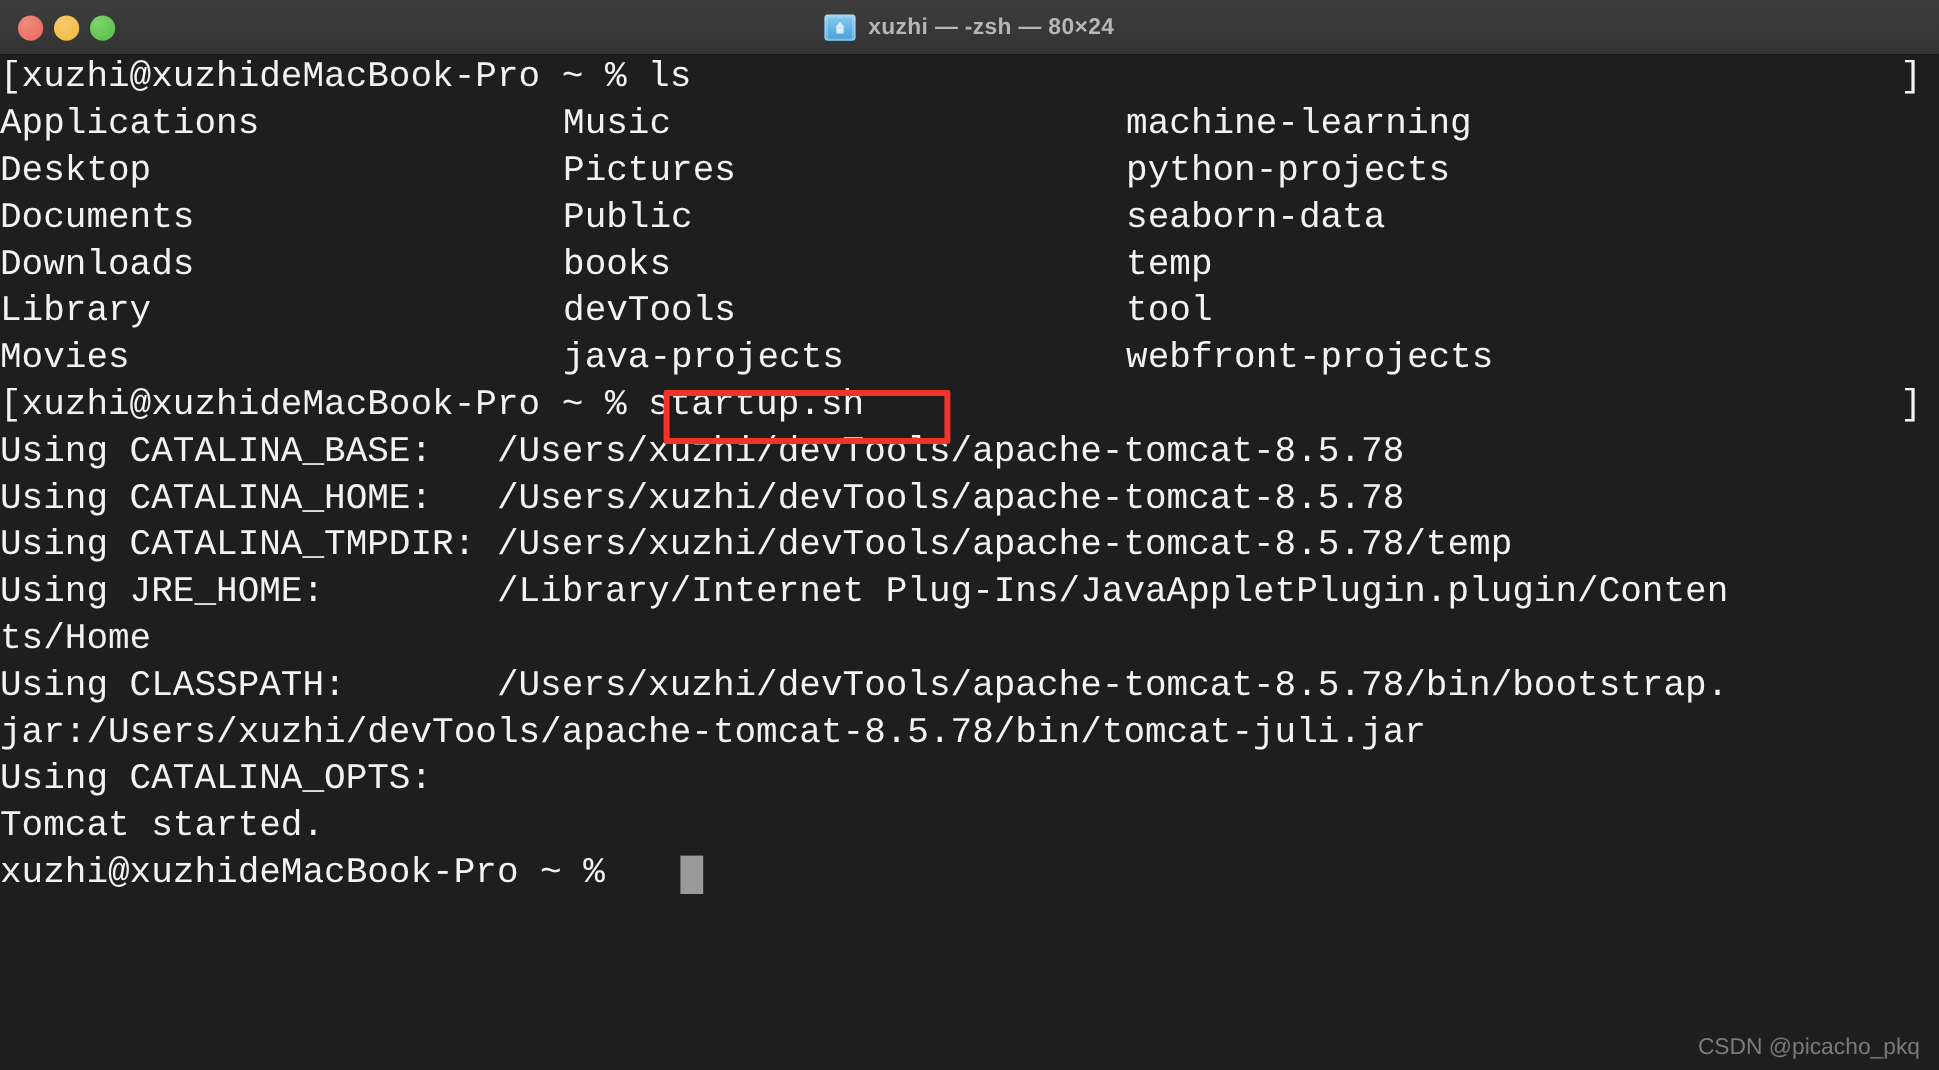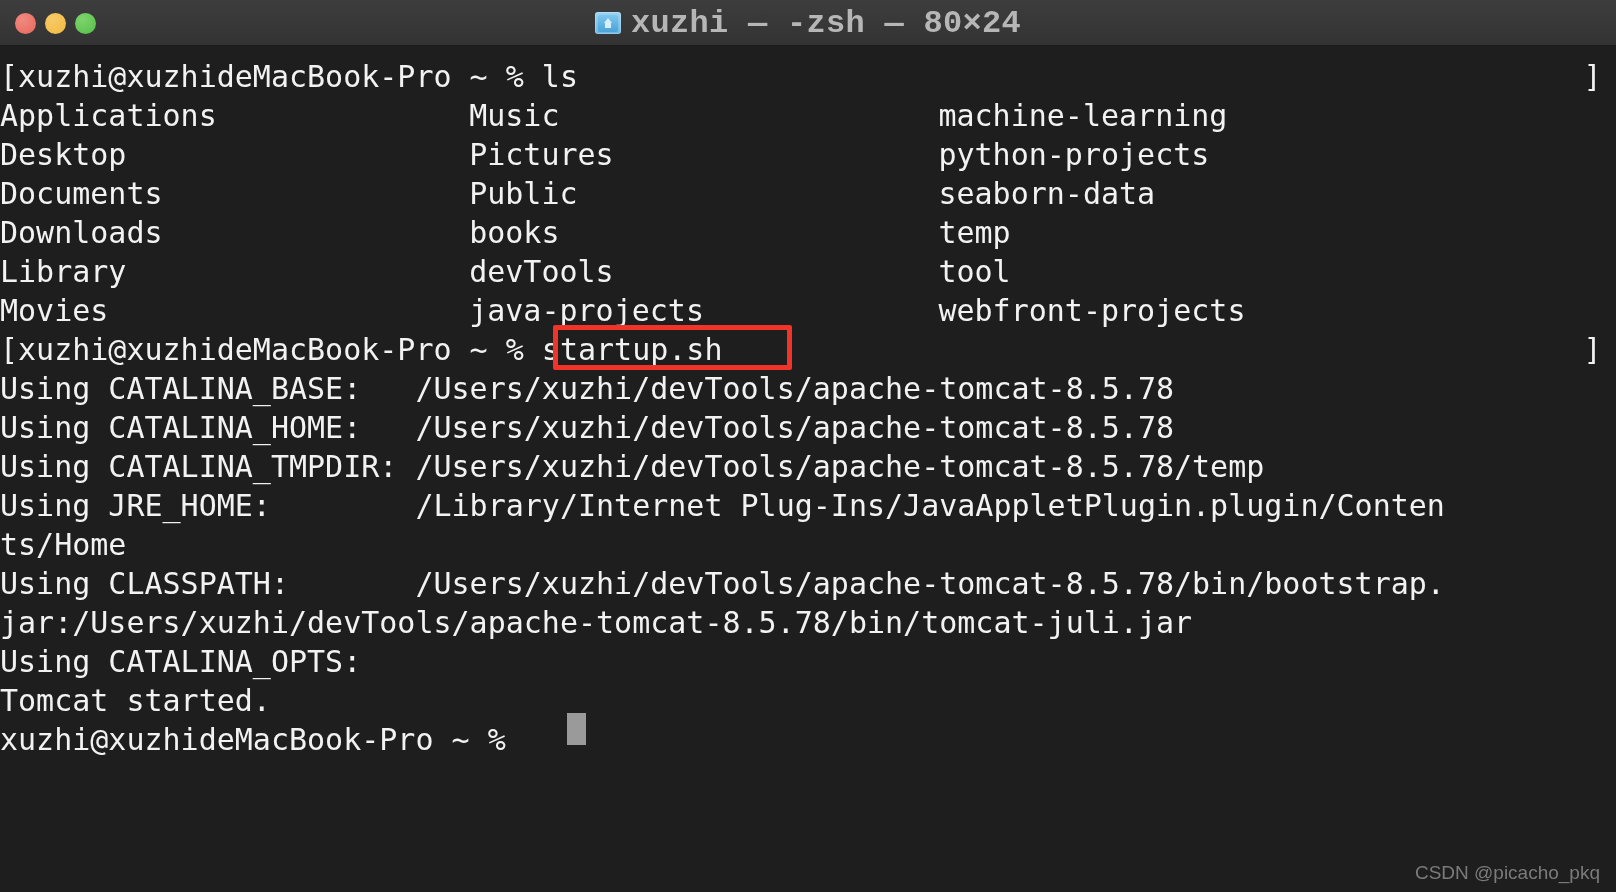--- a/index.html
+++ b/index.html
@@ -92,22 +92,22 @@
     border-right: 4px solid transparent;
     border-bottom: 5px solid #d9eefb;
   }
   #title-icon .house-body {
     position: absolute;
     left: 10px; top: 11px;
     width: 6px; height: 5px;
     background: #d9eefb;
   }
   #title-text {
-    font-family: Liberation Mono, monospace;
-    font-size: 32px;
+    font-family: Liberation Sans, sans-serif;
+    font-size: 19px;
     font-weight: bold;
     color: #b6b6b6;
     letter-spacing: 0.3px;
     white-space: pre;
   }
 
   
   #terminal {
     position: relative;
     width: 1616px;
@@ -127,22 +127,23 @@
     color: #f2f2f2;
     white-space: pre;
   }
   .row {
     position: relative;
     height: 39px;
     white-space: pre;
   }
   .cell {
     position: absolute;
-    top: 11px;
-    white-space: pre;
+    top: 0;
+    white-space: pre;
+    font-family: Liberation Mono, monospace;
   }
 
   
   #cursor {
     position: absolute;
     width: 19px;
     height: 32px;
     background: #9a9a9a;
   }
 

